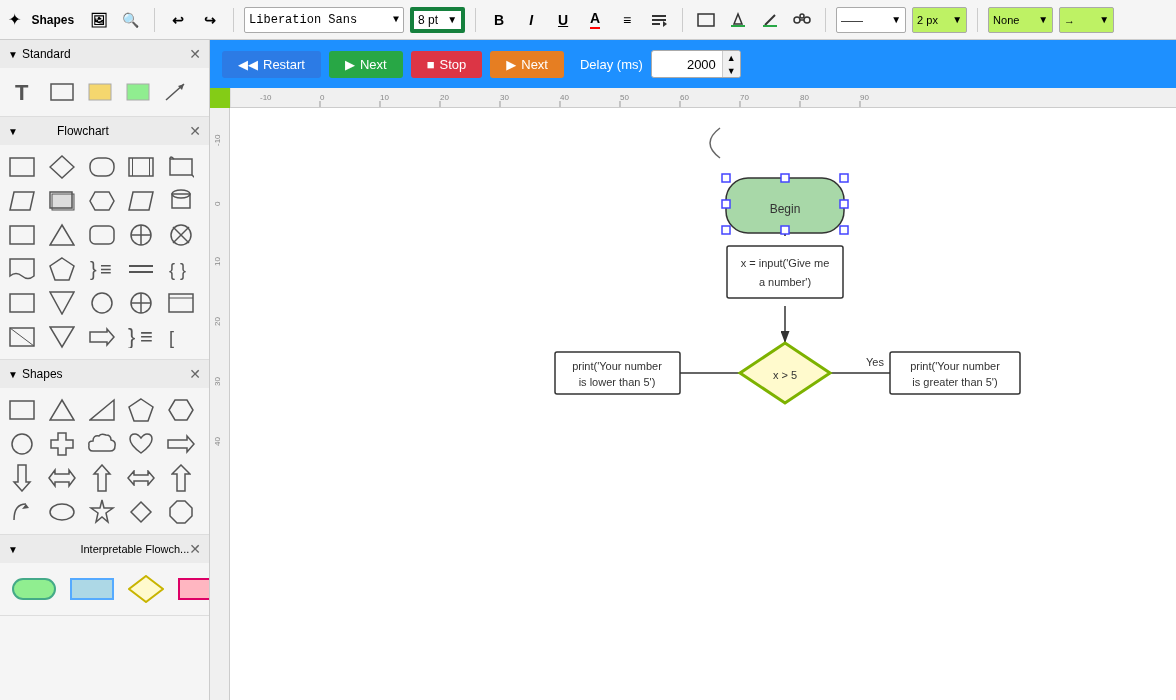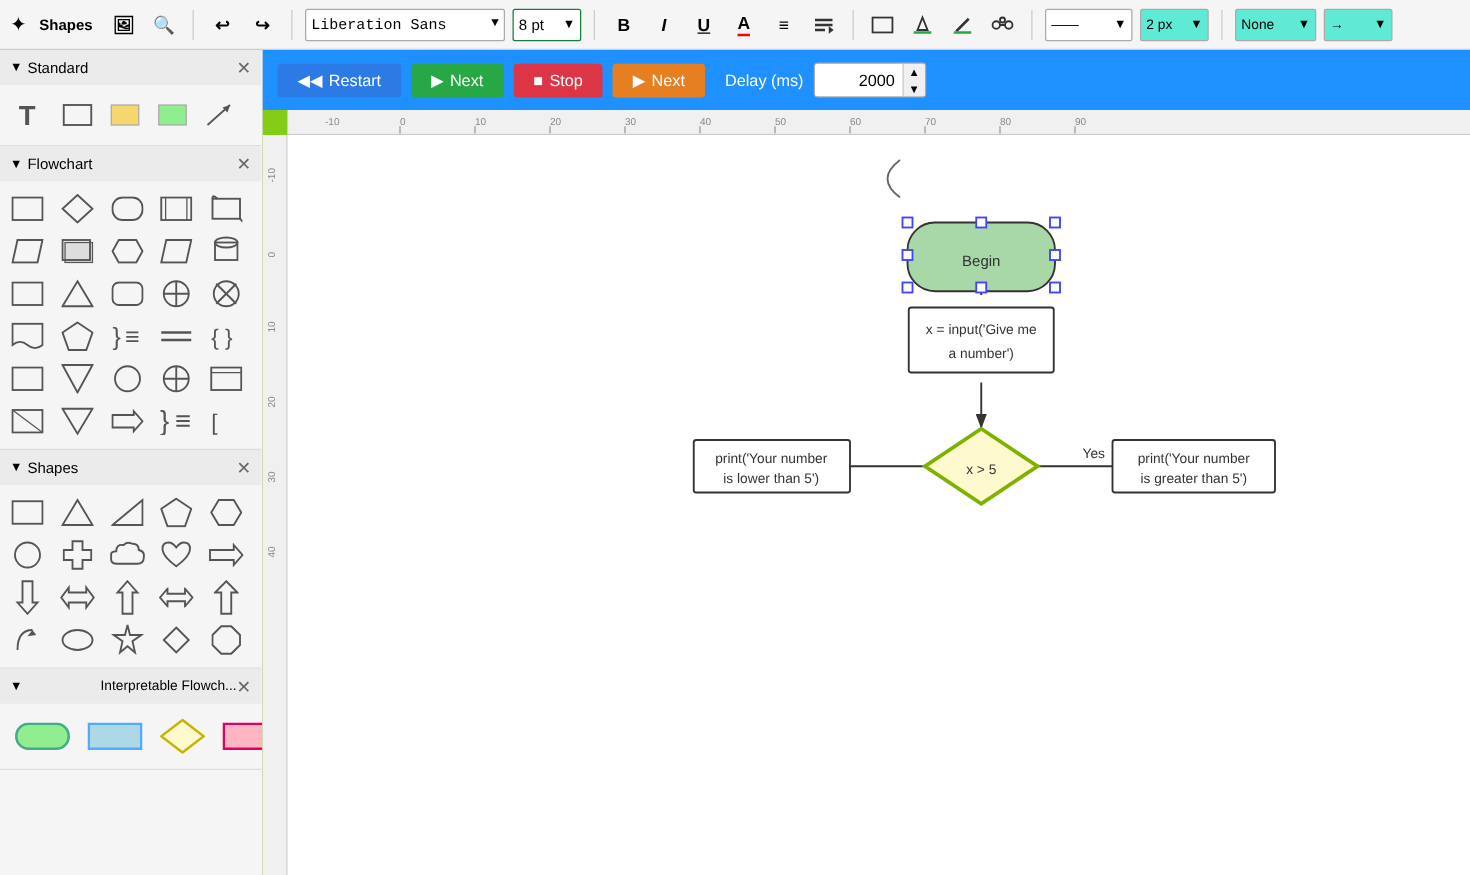--- a/index.html
+++ b/index.html
@@ -12,36 +12,36 @@
       padding: 0 8px; gap: 6px; flex-shrink: 0;
     }
     .toolbar-sep { width: 1px; height: 24px; background: #ccc; margin: 0 4px; }
     .font-select {
       border: 1px solid #aaa; background: white; padding: 2px 4px;
       font-size: 12px; height: 26px; min-width: 160px; border-radius: 2px;
       display: flex; align-items: center; justify-content: space-between; cursor: pointer;
     }
     .font-select span { font-size: 12px; font-family: Liberation Mono, monospace; }
     .size-select {
-      border: 1px solid #15803d; background: white; padding: 2px 4px;
+      border: 4px solid #15803d; background: white; padding: 2px 4px;
       font-size: 12px; height: 26px; width: 55px; border-radius: 2px;
       display: flex; align-items: center; justify-content: space-between; cursor: pointer;
     }
     .toolbar-icon-btn {
       width: 26px; height: 26px; border: none; background: transparent;
       cursor: pointer; display: flex; align-items: center; justify-content: center;
       font-size: 14px; font-weight: bold; border-radius: 2px;
     }
     .line-style-select {
       border: 1px solid #aaa; background: white; padding: 2px 4px;
       font-size: 11px; height: 26px; min-width: 70px; border-radius: 2px;
       display: flex; align-items: center; justify-content: space-between; cursor: pointer;
     }
     .px-select {
-      border: 1px solid #aaa; background: #5eead4; padding: 2px 4px;
+      border: 1px solid #aaa; background: #bef264; padding: 2px 4px;
       font-size: 11px; height: 26px; width: 55px; border-radius: 2px;
       display: flex; align-items: center; justify-content: space-between; cursor: pointer;
     }
     .app-icon { font-size: 16px; margin-right: 4px; }
 
     
     .main-area { display: flex; flex: 1; overflow: hidden; }
 
     
     .left-panel {
@@ -264,21 +264,21 @@
               <line x1="4" y1="22" x2="22" y2="6" stroke="#555" stroke-width="1.5"></line>
               <polygon points="22,6 16,8 20,12" fill="#555"></polygon>
             </svg>
         </div>
       </div>
     </div>
 
     <div class="panel-section">
       <div class="panel-section-header">
         <span style="font-size:10px;">▼</span>
-        <span style="flex:1; padding-left:4px;">Flowchart</span>
+        <span style="flex:1; padding-left:4px;margin-left:35px;">Flowchart</span>
         <span class="close-btn">✕</span>
       </div>
       <div class="shapes-grid">
 
         <div class="shape-item">
             <svg width="26" height="20" viewBox="0 0 26 20">
               <rect x="1" y="1" width="24" height="18" fill="none" stroke="#555" stroke-width="1.5"></rect>
             </svg>
           </div>
         <div class="shape-item">

